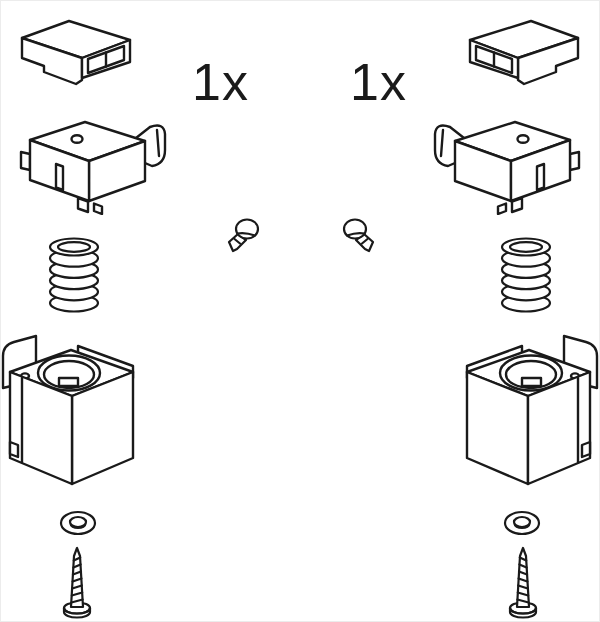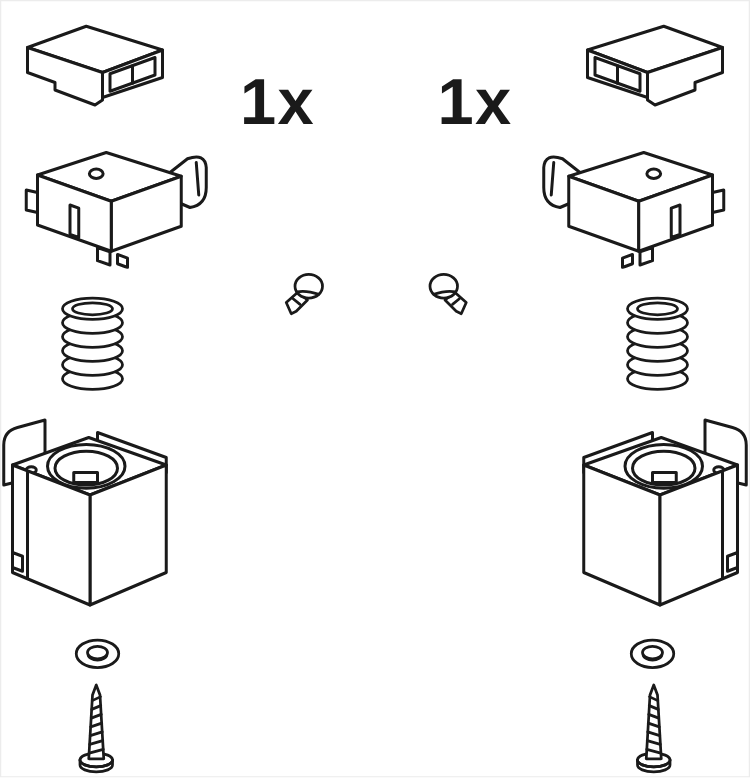--- a/index.html
+++ b/index.html
@@ -5,21 +5,21 @@
   html,body{margin:0;padding:0;background:#ffffff;}
   .stage{
     position:relative;width:600px;height:622px;background:#ffffff;
     overflow:hidden;color:#1a1a1a;
     font-family:"Liberation Sans",sans-serif;
     box-shadow:inset 0 0 0 1px #ececec;
   }
   .part{position:absolute;display:block;}
   .flip{transform:scaleX(-1);}
   .qty{
-    position:absolute;font-size:52px;font-weight:700;line-height:1;
+    position:absolute;font-size:52px;font-weight:400;line-height:1;
     letter-spacing:1px;color:currentColor;white-space:nowrap;
   }
   .defs{position:absolute;width:0;height:0;overflow:hidden;}
 </style>
 </head>
 <body>
 
 <div class="stage" style="color: rgb(26, 26, 26); background: rgb(255, 255, 255);">
 
   <svg class="defs" aria-hidden="true">

